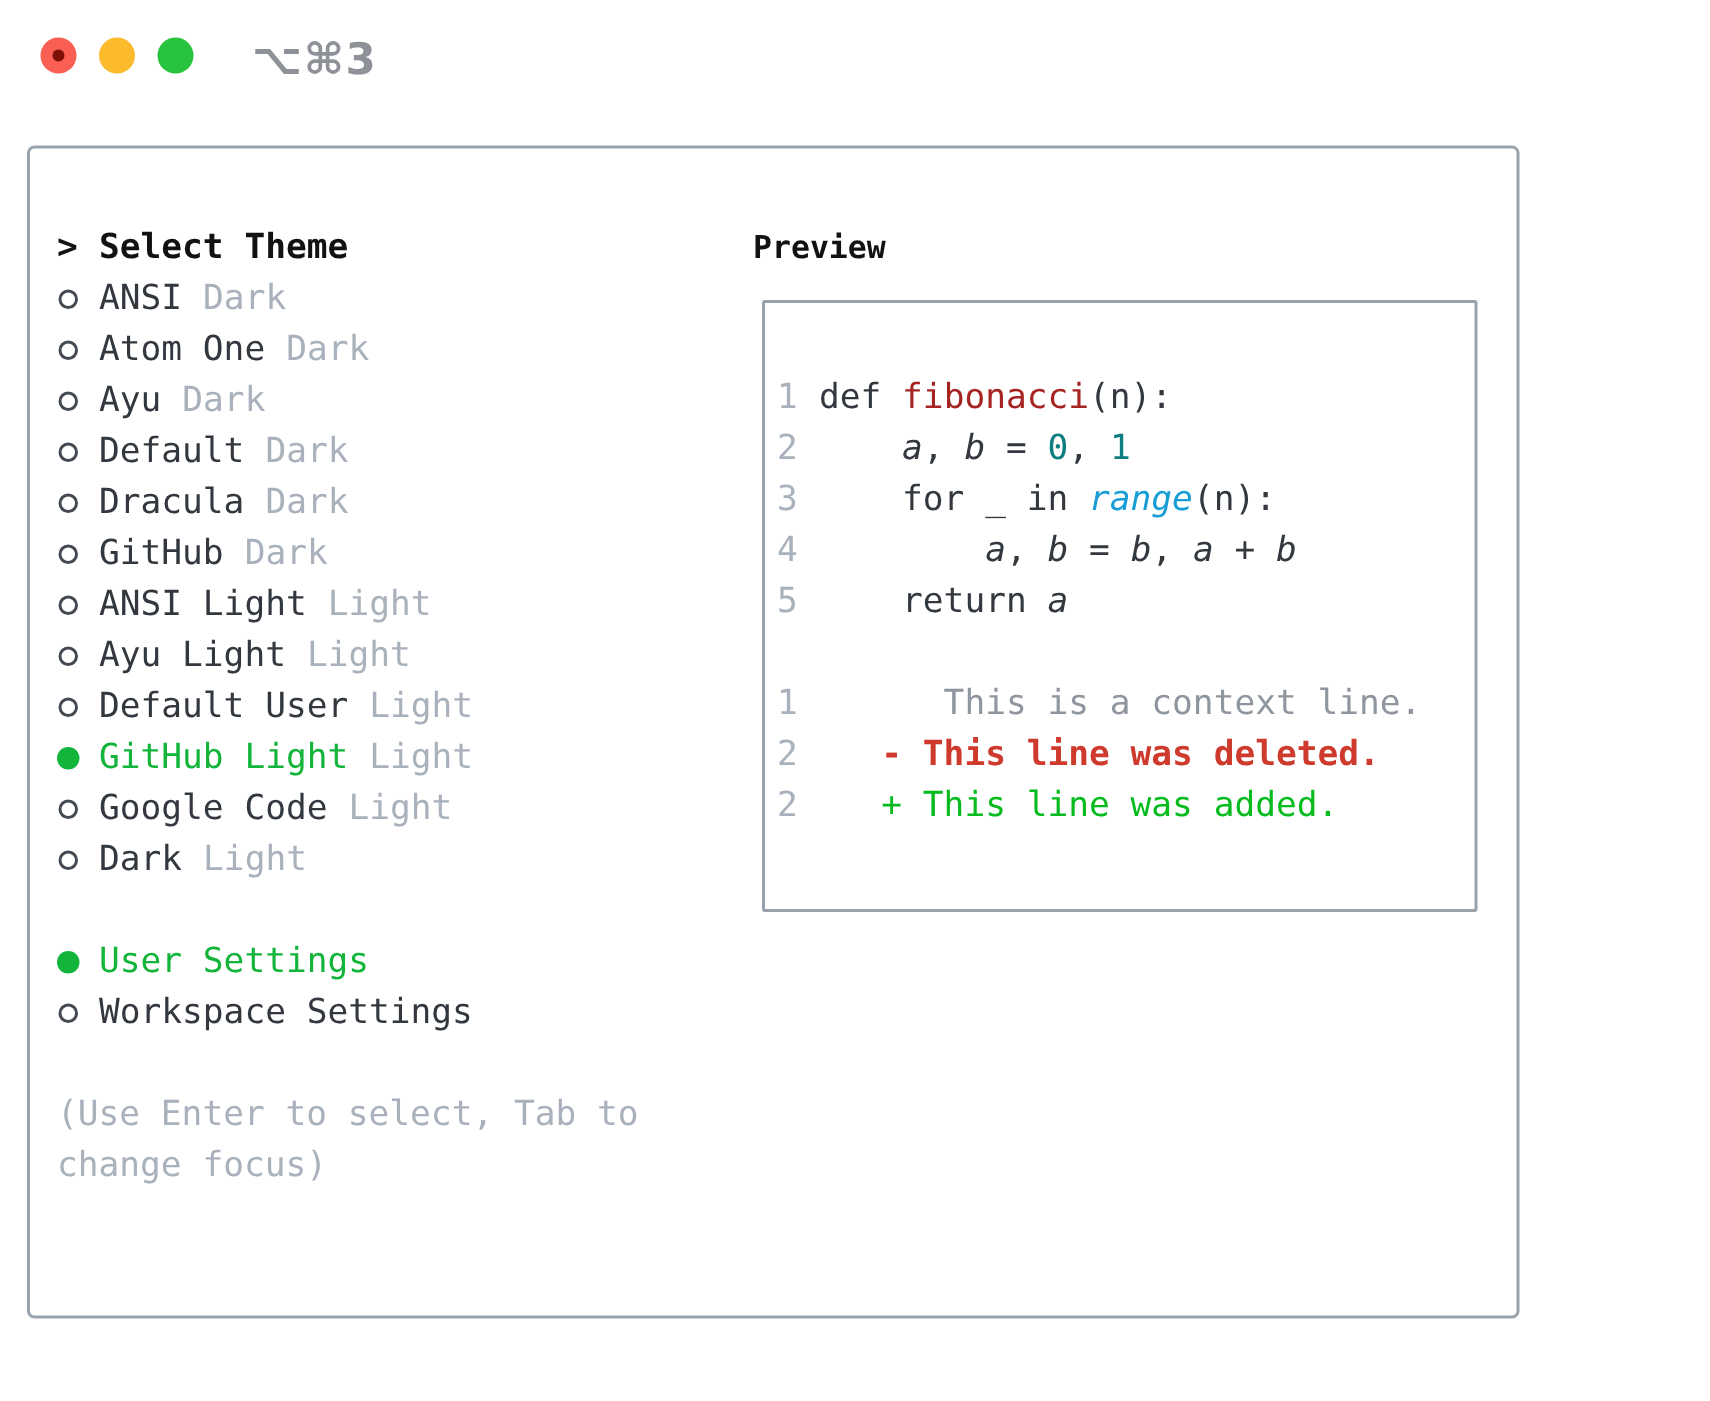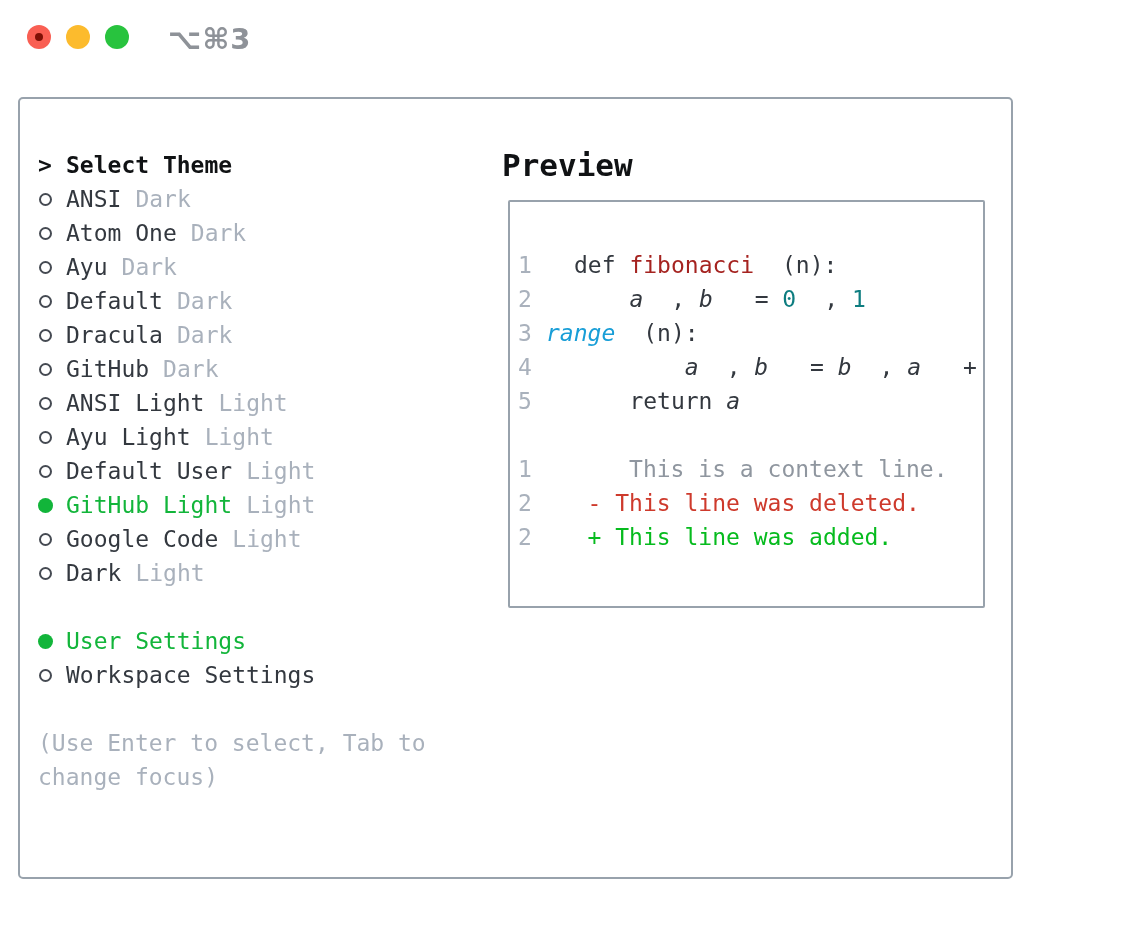--- a/index.html
+++ b/index.html
@@ -31,33 +31,33 @@
   .gt{font-weight:bold;color:var(--black);}
   .radio{width:13px;height:13px;border-radius:50%;border:2px solid #454a52;margin-left:1px;}
   .radio.sel{border:none;width:15px;height:15px;background:var(--green);margin-left:0;}
   .hdr{font-weight:bold;color:var(--black);}
   .item-label{color:var(--text);}
   .item-label.sel{color:var(--green);}
   .tag{color:var(--dim);margin-left:14px;}
   .apply-hdr{color:var(--black);padding-left:28px;}
   .hint{color:var(--dim);}
   .preview-title{position:absolute;left:482px;top:49px;height:34px;display:flex;
-       align-items:center;font-size:31px;font-weight:bold;color:var(--black);}
+       align-items:center;font-size:21px;font-weight:bold;color:var(--black);}
   .preview-box{position:absolute;left:488px;top:101px;width:477px;height:408px;
        border:2px solid var(--border);border-radius:2px;background:#fff;
        padding:46px 6px 0 8px;overflow:hidden;}
   .pline{display:flex;height:34px;align-items:center;font-size:23px;white-space:pre;}
   .lnum{display:inline-block;width:28px;flex:0 0 28px;color:var(--lnum);}
-  .c-code{color:var(--text);margin-left:28px;}
+  .c-code{color:var(--text);}
   .c-func{color:var(--func);}
   .c-lit{color:var(--lit);}
   .c-builtin{color:var(--builtin);font-style:italic;}
   .c-var{color:var(--text);font-style:italic;}
   .c-context{color:var(--ctx);}
-  .c-deleted{color:var(--deleted);}
+  .c-deleted{color:var(--deleted);font-weight:bold;}
   .c-added{color:var(--added);}
   .spacer{height:34px;}
 </style>
 </head>
 <body>
 
 <div class="titlebar">
   <div class="traffic red">
       <div class="dot"></div>
     </div>
@@ -94,21 +94,21 @@
     <div class="spacer"></div>
     <div class="row hint">(Use Enter to select, Tab to</div>
     <div class="row hint">change focus)</div>
   </div>
 
   <div class="preview-title">Preview</div>
   <div class="preview-box">
     <div id="preview-lines">
         <div class="pline"><span class="lnum">1</span><span class="c-code">def </span><span class="c-func">fibonacci</span><span class="c-code">(n):</span></div>
         <div class="pline"><span class="lnum">2</span><span class="c-code">    </span><span class="c-var">a</span><span class="c-code">, </span><span class="c-var">b</span><span class="c-code"> = </span><span class="c-lit">0</span><span class="c-code">, </span><span class="c-lit">1</span></div>
-        <div class="pline"><span class="lnum">3</span><span class="c-builtin">range</span><span class="c-code">(n):</span></div>
+        <div class="pline"><span class="lnum">3</span><span class="c-code">    for _ in </span><span class="c-builtin">range</span><span class="c-code">(n):</span></div>
         <div class="pline"><span class="lnum">4</span><span class="c-code">        </span><span class="c-var">a</span><span class="c-code">, </span><span class="c-var">b</span><span class="c-code"> = </span><span class="c-var">b</span><span class="c-code">, </span><span class="c-var">a</span><span class="c-code"> + </span><span class="c-var">b</span></div>
         <div class="pline"><span class="lnum">5</span><span class="c-code">    return </span><span class="c-var">a</span></div>
         <div class="pline"><span class="lnum"></span></div>
         <div class="pline"><span class="lnum">1</span><span class="c-context">      This is a context line.</span></div>
         <div class="pline"><span class="lnum">2</span><span class="c-deleted">   - This line was deleted.</span></div>
         <div class="pline"><span class="lnum">2</span><span class="c-added">   + This line was added.</span></div>
       </div>
   </div>
 </div>
 

